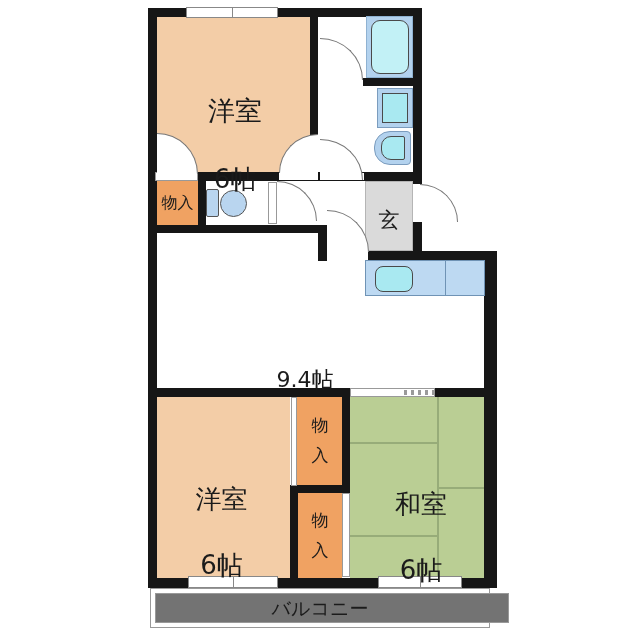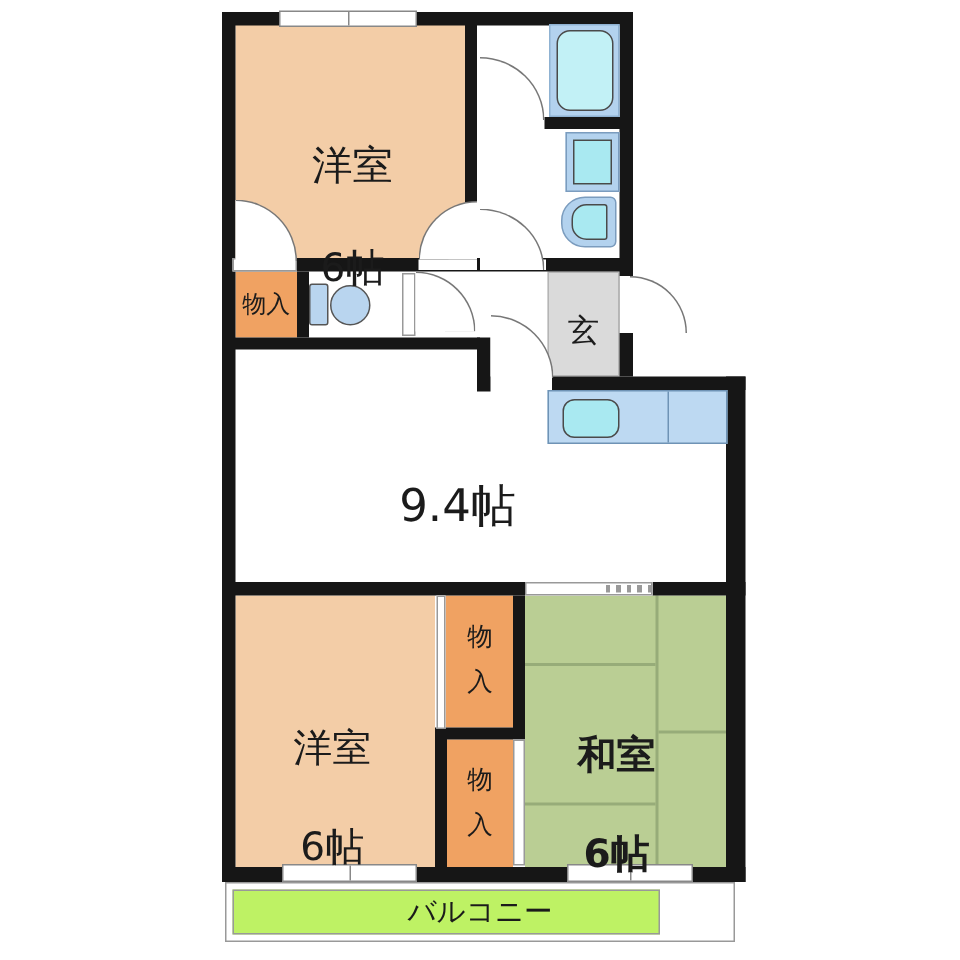--- a/index.html
+++ b/index.html
@@ -102,34 +102,34 @@
   <div class="fx" style="left:220px;top:190px;width:27px;height:27px;background:#B9D5EF;border:1px solid #555;border-radius:50%;"></div>
   <div class="fx" style="left:365px;top:260px;width:120px;height:36px;background:#BDD9F2;border:1px solid #6F93B5;"></div>
   <div class="fx" style="left:445px;top:261px;width:1px;height:34px;background:#6F93B5;"></div>
   <div class="fx water" style="left:375px;top:266px;width:38px;height:26px;border-radius:8px;"></div>
 
   <div class="lbl" style="left:160px;top:60px;width:150px;font-size:27px;line-height:34px;">
     <span class="l1">洋室</span>
     <span class="l2" style="font-size:26px;">6帖</span>
   </div>
   <div class="lbl" style="left:240px;top:290px;width:130px;font-size:29px;line-height:32px;letter-spacing:2px;">
-    <span class="l2" style="font-size:30px;letter-spacing:0;">9.4帖</span>
+    <span class="l2" style="font-size:22px;letter-spacing:0;margin-top:42px;">9.4帖</span>
   </div>
   <div class="lbl" style="left:150px;top:450px;width:143px;font-size:26px;line-height:33px;">
     <span class="l1">洋室</span>
     <span class="l2">6帖</span>
   </div>
-  <div class="lbl" style="left:346px;top:455px;width:130px;font-size:26px;line-height:33px;font-weight:bold;">
+  <div class="lbl" style="left:356px;top:455px;width:130px;font-size:26px;line-height:33px;">
     <span class="l1">和室</span>
     <span class="l2">6帖</span>
   </div>
   <div class="lbl" style="left:155px;top:193px;width:45px;font-size:16px;">物入</div>
   <div class="lbl vtext" style="left:308px;top:410px;width:24px;font-size:17px;">物入</div>
   <div class="lbl vtext" style="left:308px;top:505px;width:24px;font-size:17px;">物入</div>
   <div class="lbl" style="left:365px;top:206px;width:48px;font-size:21px;">玄</div>
 
   <div class="abs" style="left:150px;top:588px;width:340px;height:40px;border:1px solid #999;background:#fff;">
-    <div class="abs" style="left:4px;top:4px;width:285px;height:30px;background:#bef264;border:1px solid #999;">
+    <div class="abs" style="left:4px;top:4px;width:354px;height:30px;background:#737373;border:1px solid #999;">
       <div class="lbl" style="left:0;top:0;width:328px;font-size:19px;line-height:28px;">バルコニー</div>
     </div>
   </div>
 
 </div>
 
 </body></html>

